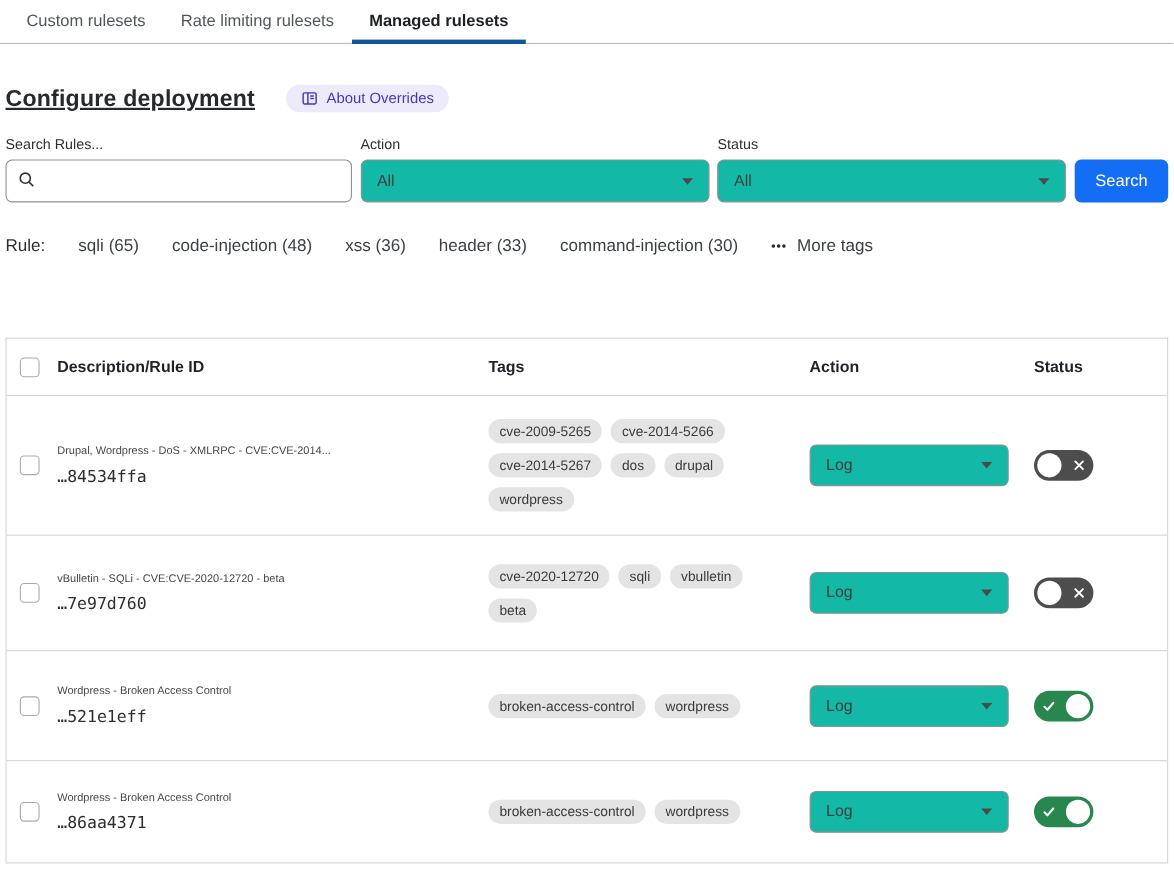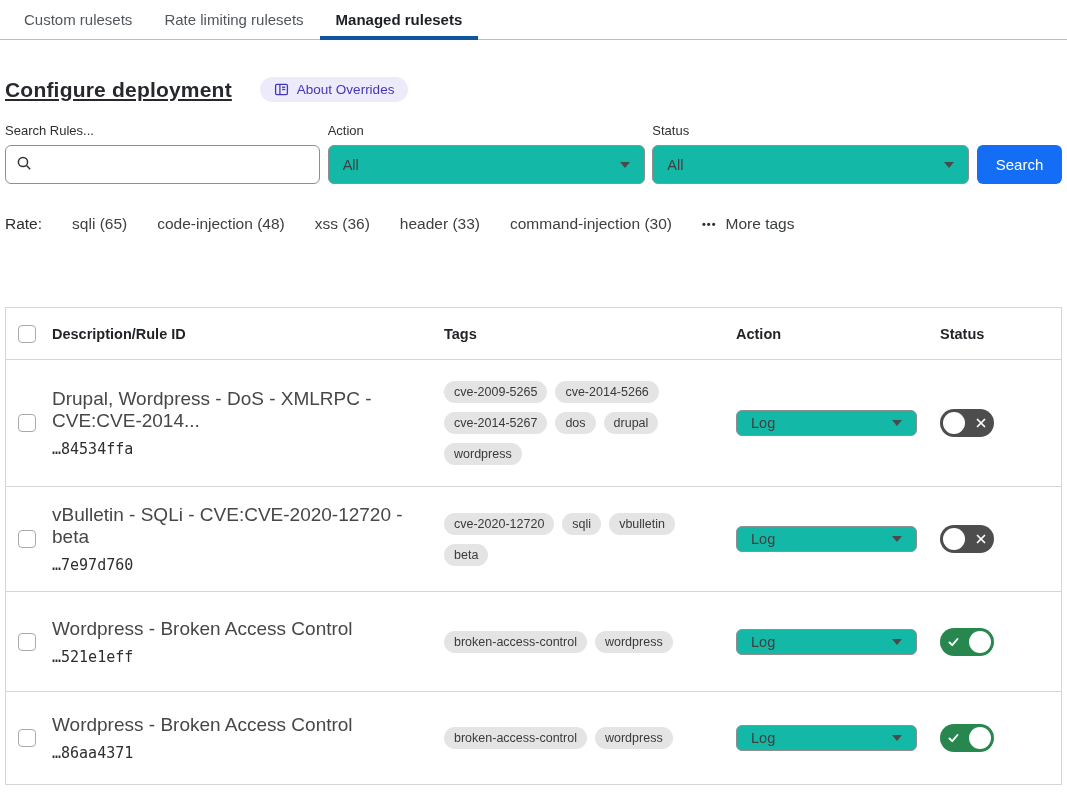--- a/index.html
+++ b/index.html
@@ -24,42 +24,42 @@
   .filters { display:flex; align-items:flex-end; margin:21px 5px 0 5px; justify-content:space-between; }
   .filter label { display:block; font-size:13px; color:#2f2f2f; margin-bottom:7px; }
   .search-box { width:315px; height:39px; border:1px solid #8f8f8f; border-radius:6px;
     display:flex; align-items:center; padding:0 10px; background:#fff; }
   .search-box input { border:none; outline:none; flex:1; font-size:14px; margin-left:8px;
     font-family:"Liberation Sans", sans-serif; }
   .select { height:39px; border:1px solid #8f8f8f; border-radius:6px; background:#14b8a6;
     display:flex; align-items:center; justify-content:space-between; padding:0 14px;
     font-size:14.5px; color:#3f3f3f; cursor:pointer; }
   .select.wide { width:317px; }
-  .select.small { width:181px; height:26px; }
+  .select.small { width:181px; height:38px; }
   .caret { width:0; height:0; border-left:5px solid transparent; border-right:5px solid transparent;
     border-top:6px solid #4a4a4a; }
   .search-btn { width:85px; height:39px; background:#146ef5; color:#fff; border:none;
     border-radius:6px; font-size:15px; cursor:pointer; font-family:"Liberation Sans", sans-serif; }
 
   
   .tags-bar { display:flex; align-items:center; gap:30px; margin:31px 5px 0 5px; font-size:15.5px; }
   .tags-bar .tags-label { color:#2d2d2d; }
   .tag-link { color:#3c4043; cursor:pointer; }
   .more-tags { display:inline-flex; align-items:center; gap:9px; cursor:pointer; color:#3c4043; }
   .dots { font-size:11px; letter-spacing:1px; color:#2d2d2d; font-weight:bold; }
 
   
   .table { margin:74px 5px 0 5px; border:1px solid #d5d5d5; border-bottom:none; }
   .trow, .thead { display:grid; grid-template-columns:46px 392px 292px 204px 1fr;
     align-items:center; border-bottom:1px solid #d5d5d5; }
   .thead { height:52px; font-weight:bold; color:#1f2226; font-size:14.5px; }
   .cell.cb { padding-left:12px; }
   .checkbox { display:block; width:18px; height:18px; border:1.5px solid #aaa;
     border-radius:4px; background:#fff; cursor:pointer; }
-  .rule-title { color:#474747; font-size:19px; margin-bottom:8px; }
+  .rule-title { color:#474747; font-size:10px; margin-bottom:8px; }
   .rule-id { color:#2e2e2e; font-size:15px; font-family:"DejaVu Sans Mono", monospace; }
   .cell.tags { display:flex; flex-wrap:wrap; gap:9px 8px; padding-right:28px; align-content:center; }
   .pill { background:#e4e4e4; color:#3a3a3a; font-size:12.5px; padding:4px 10px;
     border-radius:12px; white-space:nowrap; }
 
   
   .toggle { width:54px; height:28px; border-radius:15px; position:relative; cursor:pointer; }
   .toggle .knob { position:absolute; top:3px; width:22px; height:22px; background:#fff; border-radius:50%; }
   .toggle.off { background:#4d4d4d; }
   .toggle.off .knob { left:3px; }
@@ -117,21 +117,21 @@
     <label>Status</label>
     <div class="select wide">
       <span>All</span>
       <span class="caret"></span>
     </div>
   </div>
   <button class="search-btn">Search</button>
 </div>
 
 <div class="tags-bar">
-  <span class="tags-label">Rate:</span>
+  <span class="tags-label">Rule:</span>
   <span class="tag-link">sqli (65)</span>
   <span class="tag-link">code-injection (48)</span>
   <span class="tag-link">xss (36)</span>
   <span class="tag-link">header (33)</span>
   <span class="tag-link">command-injection (30)</span>
   <span class="more-tags">
     <span class="dots">•••</span>
     <span>More tags</span>
   </span>
 </div>

